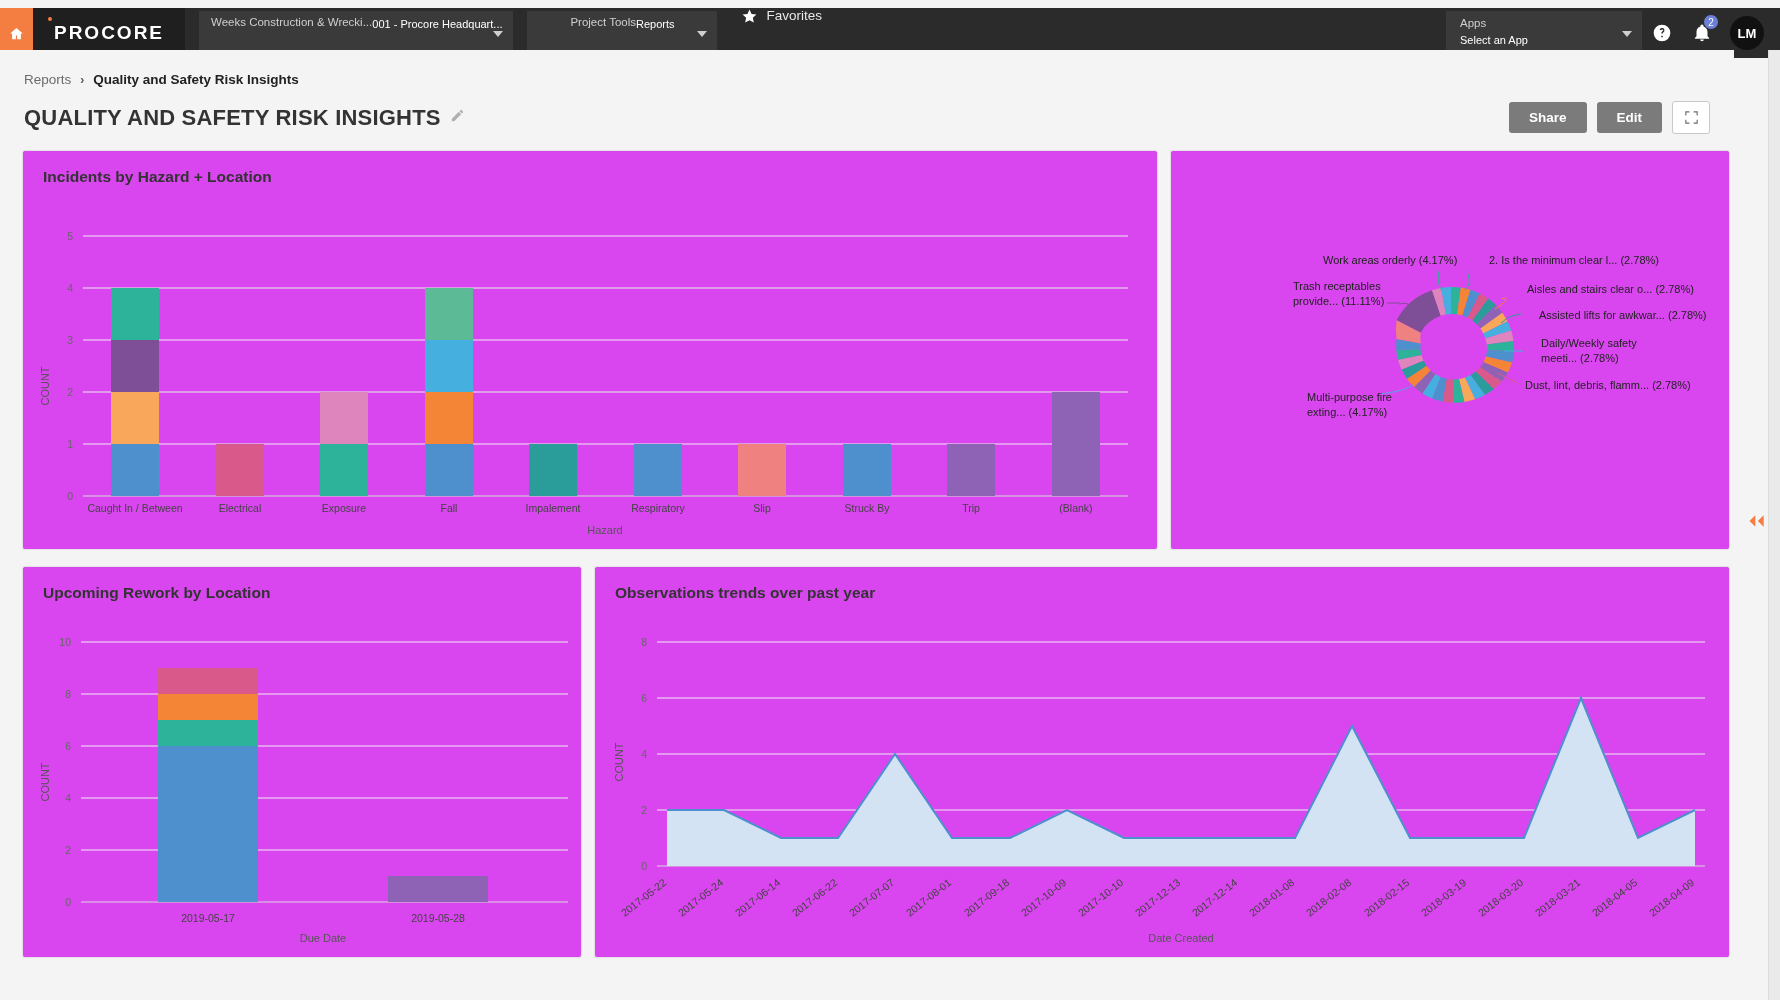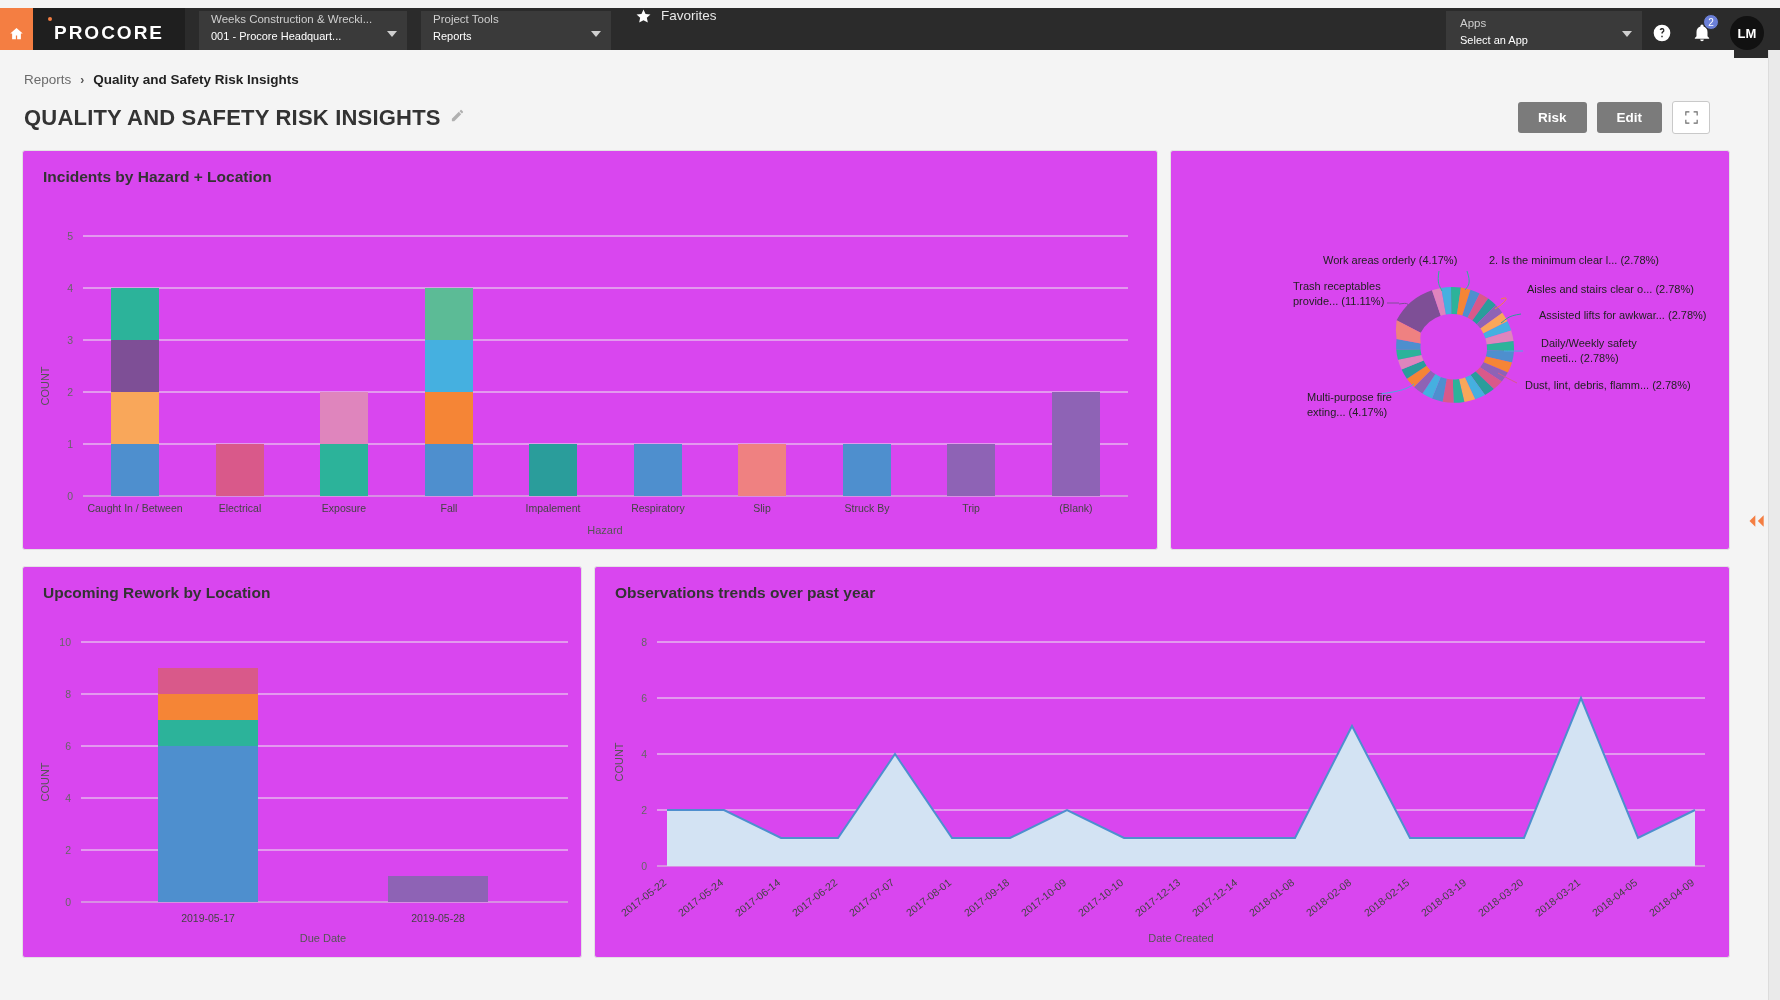--- a/index.html
+++ b/index.html
@@ -28,21 +28,21 @@
   .logo-text {
     color: #fff; font-weight: 700; font-size: 19px; letter-spacing: 2.0px;
     font-family: "Liberation Sans", sans-serif; position: relative;
   }
   .logo-dot {
     position: absolute; width: 4px; height: 4px; background: #f47e42;
     border-radius: 50%; left: 48px; top: 9px;
   }
   .nav-select {
     background: #3a3a3a; margin: 3px 0 3px 14px; padding: 4px 10px 12px 12px;
-    min-width: 208px; display: flex; flex-direction: column; justify-content: center;
+    min-width: 208px; display: flex; flex-direction: row; justify-content: center;
     position: relative; cursor: pointer;
   }
   .nav-select.w2 { min-width: 190px; }
   .nav-sel-label { color: #cfcfcf; font-size: 11.5px; line-height: 15px; }
   .nav-sel-value { color: #fff; font-size: 11px; line-height: 19px; }
   .caret {
     position: absolute; right: 10px; top: 50%; margin-top: -2px;
     width: 0; height: 0; border-left: 5px solid transparent;
     border-right: 5px solid transparent; border-top: 6px solid #cfcfcf;
   }
@@ -207,21 +207,21 @@
     </div>
 
     <div class="title-row">
       <div class="page-title">QUALITY AND SAFETY RISK INSIGHTS</div>
       <span class="pencil">
         <svg viewBox="0 0 24 24">
             <path d="M3 17.2V21h3.8L17.9 9.9l-3.8-3.8zM20.7 7a1 1 0 000-1.4l-2.3-2.3a1 1 0 00-1.4 0l-1.8 1.8 3.8 3.8z"></path>
           </svg>
       </span>
       <div class="title-actions">
-        <button class="btn">Risk</button>
+        <button class="btn">Share</button>
         <button class="btn">Edit</button>
         <div class="btn-ghost">
           <svg viewBox="0 0 24 24">
             <path d="M4 9V4h5M20 9V4h-5M4 15v5h5M20 15v5h-5"></path>
           </svg>
         </div>
       </div>
     </div>
 
     <div class="row">

